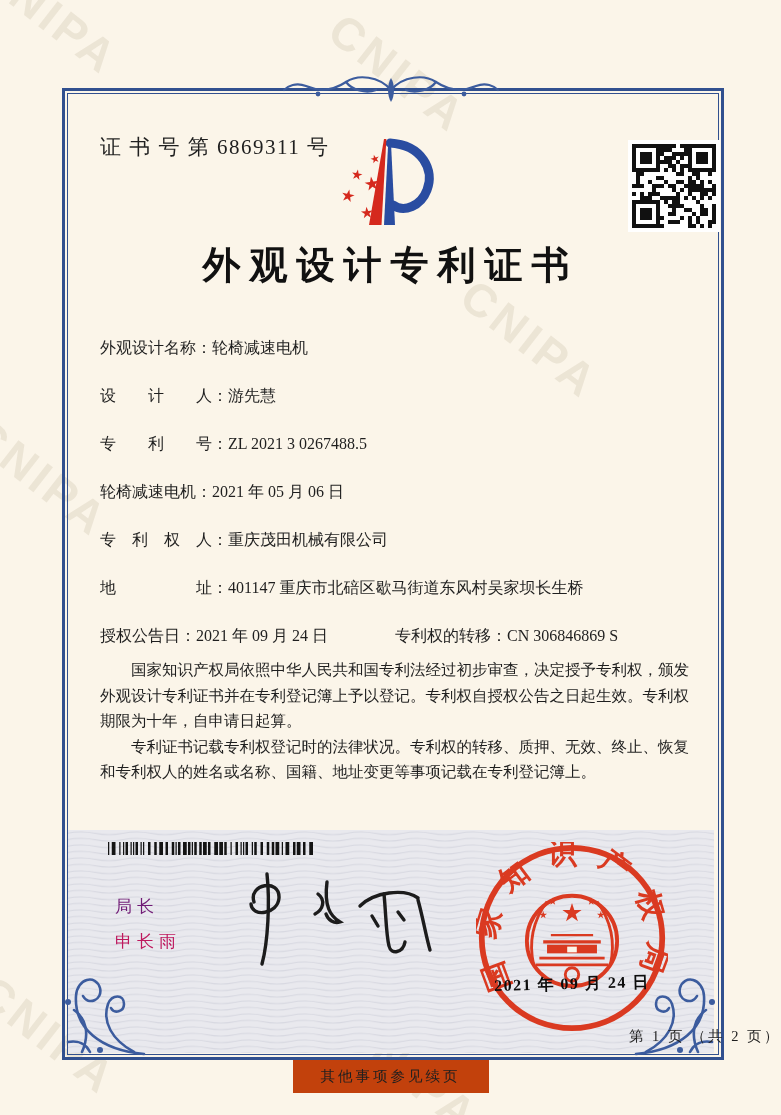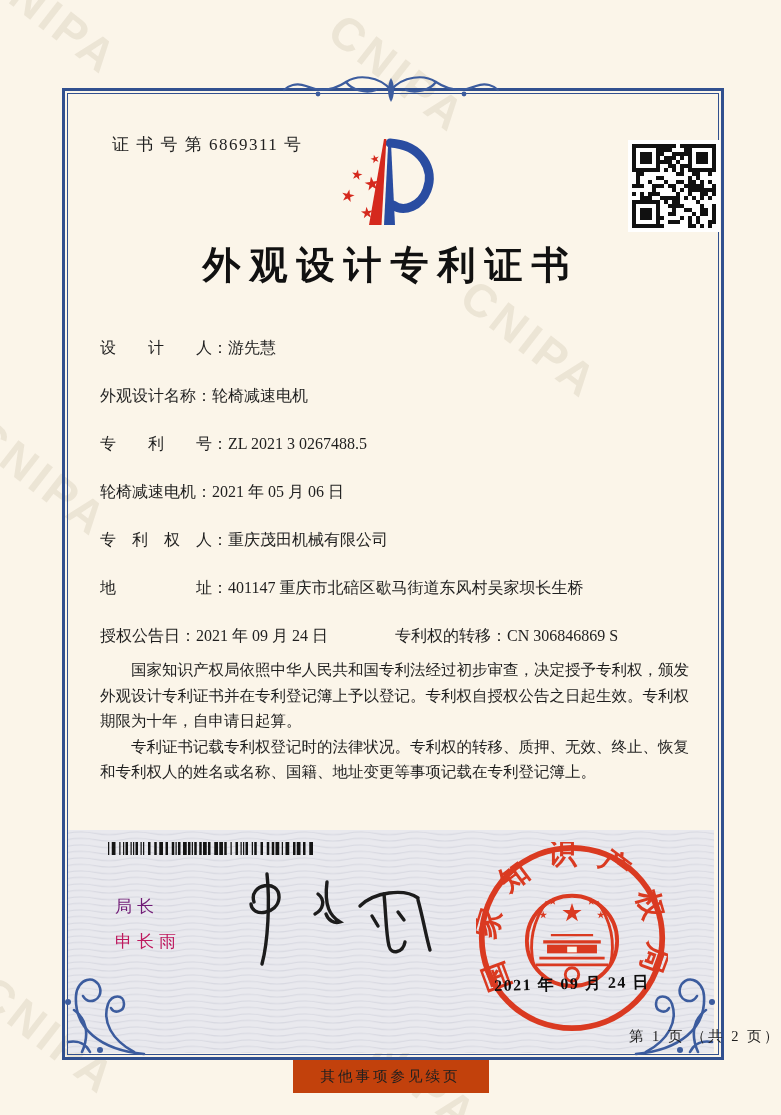--- a/index.html
+++ b/index.html
@@ -13,21 +13,21 @@
     position:absolute;font-family:"Liberation Sans","DejaVu Sans",sans-serif;
     font-weight:bold;font-size:46px;letter-spacing:4px;
     color:rgba(196,188,160,0.28);transform:rotate(38deg);
     pointer-events:none;white-space:nowrap;
   }
   .frame{position:absolute;left:62px;top:88px;width:656px;height:966px;
     border:3px solid #31508f;}
   .frame-inner{position:absolute;left:2px;top:2px;right:2px;bottom:2px;
     border:1px solid #31508f;}
   .guilloche{position:absolute;left:67px;top:830px;width:647px;height:223px;}
-  .cert-no{position:absolute;left:100px;top:133px;font-size:17px;letter-spacing:1.5px;margin-left:12px;}
+  .cert-no{position:absolute;left:100px;top:133px;font-size:21px;letter-spacing:1.5px;}
   .logo{position:absolute;left:338px;top:134px;}
   .qr{position:absolute;left:628px;top:140px;width:92px;height:92px;background:#fff;}
   .title{position:absolute;left:0;top:240px;width:100%;text-align:center;
     font-size:38px;font-weight:bold;letter-spacing:9px;color:#111;}
   .fields{position:absolute;left:100px;top:338px;width:600px;font-size:16px;}
   .field-row{height:22px;margin-bottom:26px;white-space:nowrap;}
   .grant-row{position:absolute;left:100px;top:626px;width:600px;font-size:16px;white-space:nowrap;}
   .grant-no{position:absolute;left:295px;top:0;}
   .paras{position:absolute;left:100px;top:657px;width:589px;
     font-size:15.5px;line-height:25.6px;text-align:justify;}
@@ -368,24 +368,24 @@
         <rect x="64" y="84" width="4" height="4" fill="#111"></rect>
         <rect x="72" y="84" width="4" height="4" fill="#111"></rect>
         <rect x="80" y="84" width="4" height="4" fill="#111"></rect>
       </svg>
   </div>
 
   <div class="title">外观设计专利证书</div>
 
   <div class="fields">
     <div class="field-row">
-      <span>设　　计　　人：</span><span>游先慧</span>
+      <span>外观设计名称：</span><span>轮椅减速电机</span>
     </div>
     <div class="field-row">
-      <span>外观设计名称：</span><span>轮椅减速电机</span>
+      <span>设　　计　　人：</span><span>游先慧</span>
     </div>
     <div class="field-row">
       <span>专　　利　　号：</span><span>ZL 2021 3 0267488.5</span>
     </div>
     <div class="field-row">
       <span>轮椅减速电机：</span><span>2021 年 05 月 06 日</span>
     </div>
     <div class="field-row">
       <span>专　利　权　人：</span><span>重庆茂田机械有限公司</span>
     </div>

